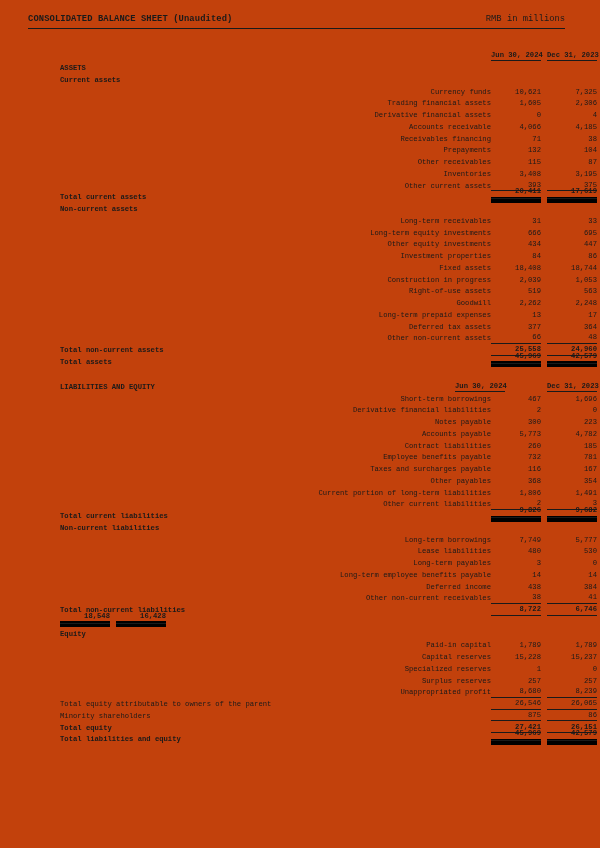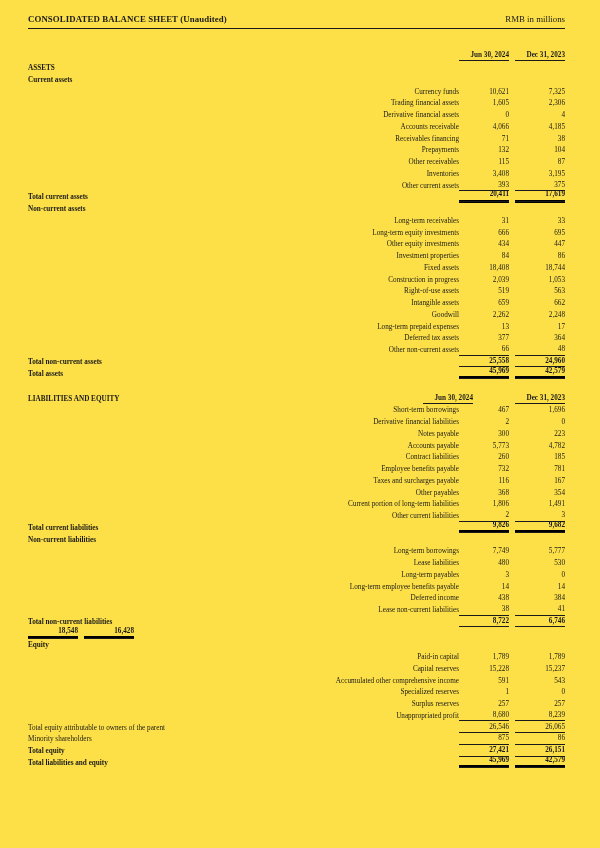--- a/index.html
+++ b/index.html
@@ -1,40 +1,40 @@
 <!DOCTYPE html>
 <html><head>
 <meta charset="utf-8">
 <style>
   html,body{margin:0;padding:0;background:#e8e8e8;}
   .page{
-    width:600px;height:848px;background:#fde047;position:relative;overflow:hidden;
-    font-family:Liberation Serif, serif;color:#1a1a1a;
+    width:600px;height:848px;background:#c2410c;position:relative;overflow:hidden;
+    font-family:Liberation Mono, monospace;color:#1a1a1a;
     margin:0 auto;
   }
   .content{position:absolute;left:28px;top:14px;width:537px;}
   .titlebar{
     display:flex;justify-content:space-between;align-items:flex-end;
     border-bottom:1.4px solid #1a1a1a;padding-bottom:4px;font-size:8.8px;
   }
   .title{font-weight:700;letter-spacing:.1px;}
   .unit{font-weight:400;}
-  .sheet{width:100%;}
+  .sheet{width:100%;margin-left:32px;}
   .row{display:flex;align-items:flex-end;height:11.75px;}
   .lbl{flex:1;font-size:7.2px;padding-bottom:1.5px;white-space:nowrap;overflow:hidden;}
   .num{width:50px;text-align:right;font-size:7.2px;padding-bottom:1.5px;white-space:nowrap;}
   .n2{margin-left:6px;}
   .t-item .lbl{padding-left:5px;text-align:right;}
   .t-section .lbl,
   .t-group .lbl,
   .t-total .lbl,.t-total .num,
   .t-dates .num,
   .t-sectiondates .lbl,.t-sectiondates .num{font-weight:700;}
   .u{border-bottom:1px solid #1a1a1a;}
-  .uu{border-bottom:3px solid #000000;position:relative;text-align:right;}
+  .uu{border-bottom:6px solid #000000;position:relative;text-align:right;}
   .uu::after{
     content:"";position:absolute;left:0;right:0;bottom:-2.6px;height:1px;background:#1a1a1a;
   }
   .t-dates{height:13px;margin-top:19px;}
   .t-section{height:12.5px;}
   .t-spacer{height:12px;}
   .t-sectiondates{height:13px;gap:36px;}
 </style>
 </head>
 <body>
@@ -145,25 +145,20 @@
     <span class="lbl">Construction in progress</span>
     <span class="num n1">2,039</span>
     <span class="num n2">1,053</span>
   </div>
         <div class="row t-item">
     <span class="lbl">Right-of-use assets</span>
     <span class="num n1">519</span>
     <span class="num n2">563</span>
   </div>
         <div class="row t-item">
-    <span class="lbl">Intangible assets</span>
-    <span class="num n1">659</span>
-    <span class="num n2">662</span>
-  </div>
-        <div class="row t-item">
     <span class="lbl">Goodwill</span>
     <span class="num n1">2,262</span>
     <span class="num n2">2,248</span>
   </div>
         <div class="row t-item">
     <span class="lbl">Long-term prepaid expenses</span>
     <span class="num n1">13</span>
     <span class="num n2">17</span>
   </div>
         <div class="row t-item">
@@ -275,21 +270,21 @@
     <span class="lbl">Long-term employee benefits payable</span>
     <span class="num n1">14</span>
     <span class="num n2">14</span>
   </div>
         <div class="row t-item">
     <span class="lbl">Deferred income</span>
     <span class="num n1">438</span>
     <span class="num n2">384</span>
   </div>
         <div class="row t-item">
-    <span class="lbl">Lease non-current liabilities</span>
+    <span class="lbl">Other non-current receivables</span>
     <span class="num n1 u">38</span>
     <span class="num n2 u">41</span>
   </div>
         <div class="row t-total">
     <span class="lbl">Total non-current liabilities</span>
     <span class="num n1 u">8,722</span>
     <span class="num n2 u">6,746</span>
   </div>
         <div class="row t-total">
     <span class="num n1 uu">18,548</span>
@@ -302,25 +297,20 @@
   </div>
         <div class="row t-item">
     <span class="lbl">Paid-in capital</span>
     <span class="num n1">1,789</span>
     <span class="num n2">1,789</span>
   </div>
         <div class="row t-item">
     <span class="lbl">Capital reserves</span>
     <span class="num n1">15,228</span>
     <span class="num n2">15,237</span>
-  </div>
-        <div class="row t-item">
-    <span class="lbl">Accumulated other comprehensive income</span>
-    <span class="num n1">591</span>
-    <span class="num n2">543</span>
   </div>
         <div class="row t-item">
     <span class="lbl">Specialized reserves</span>
     <span class="num n1">1</span>
     <span class="num n2">0</span>
   </div>
         <div class="row t-item">
     <span class="lbl">Surplus reserves</span>
     <span class="num n1">257</span>
     <span class="num n2">257</span>

